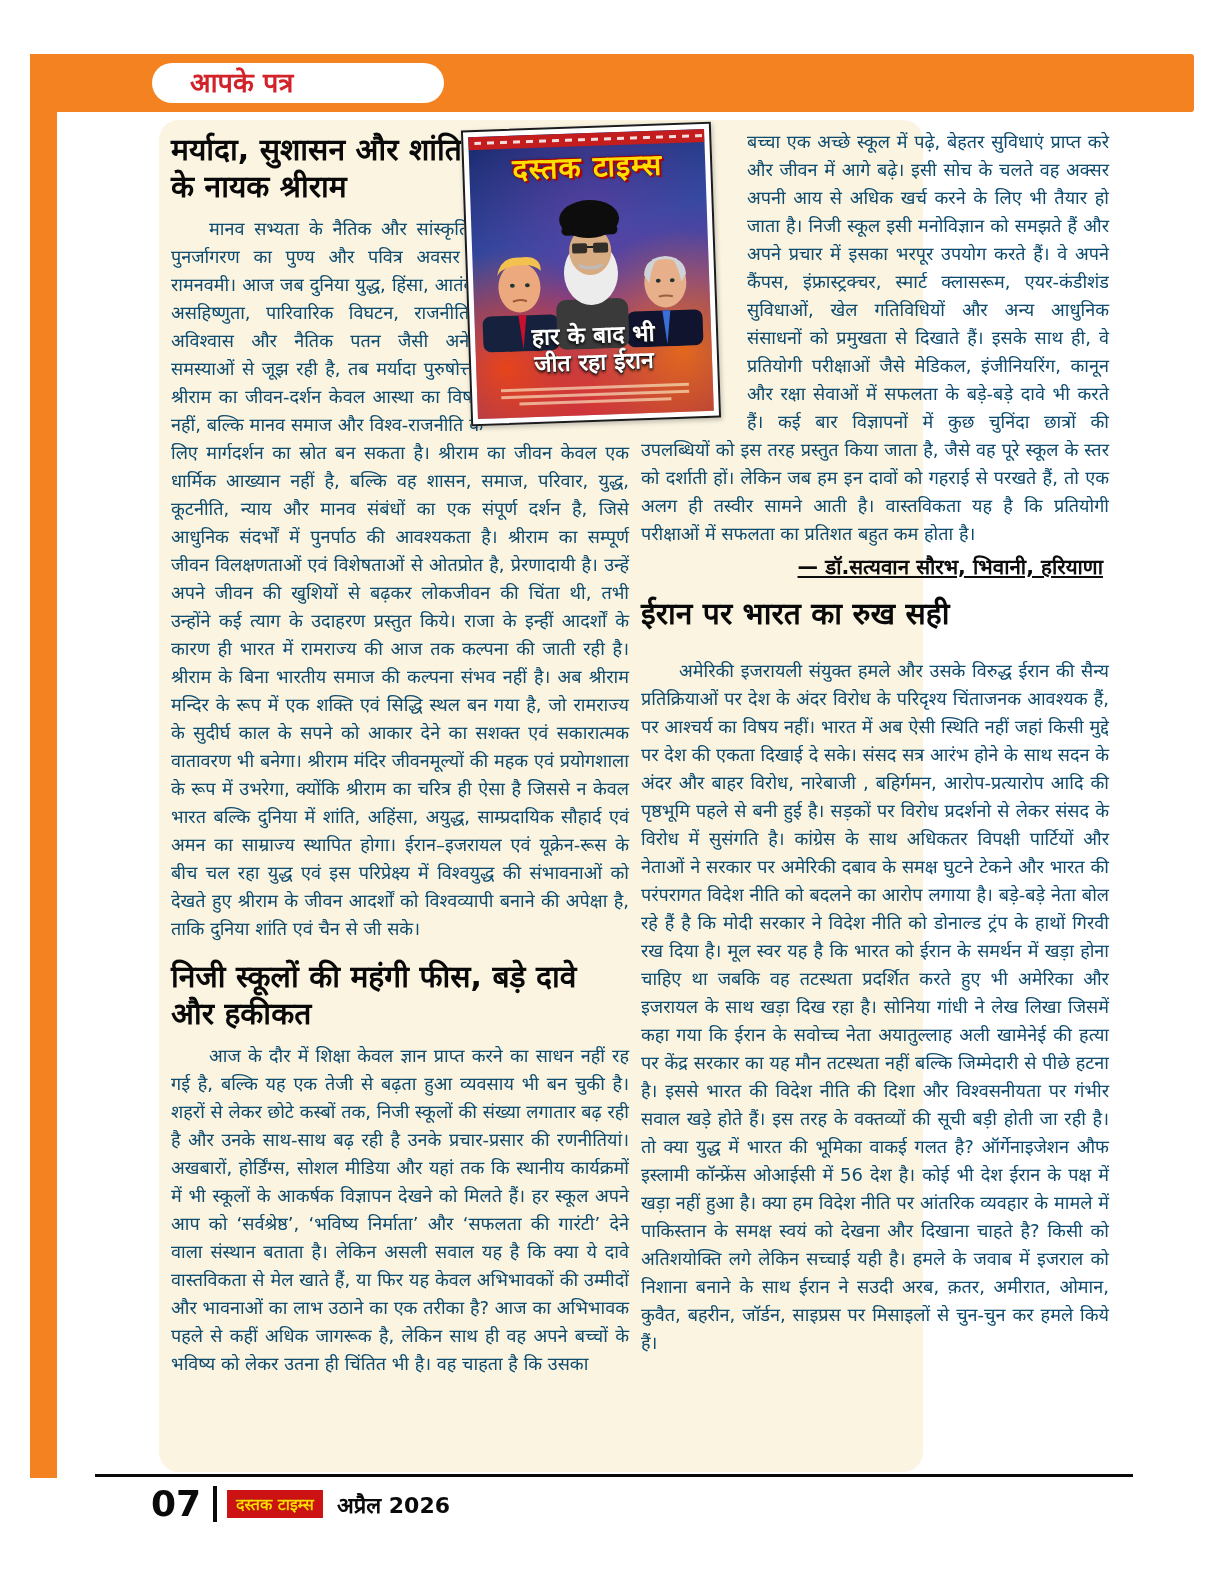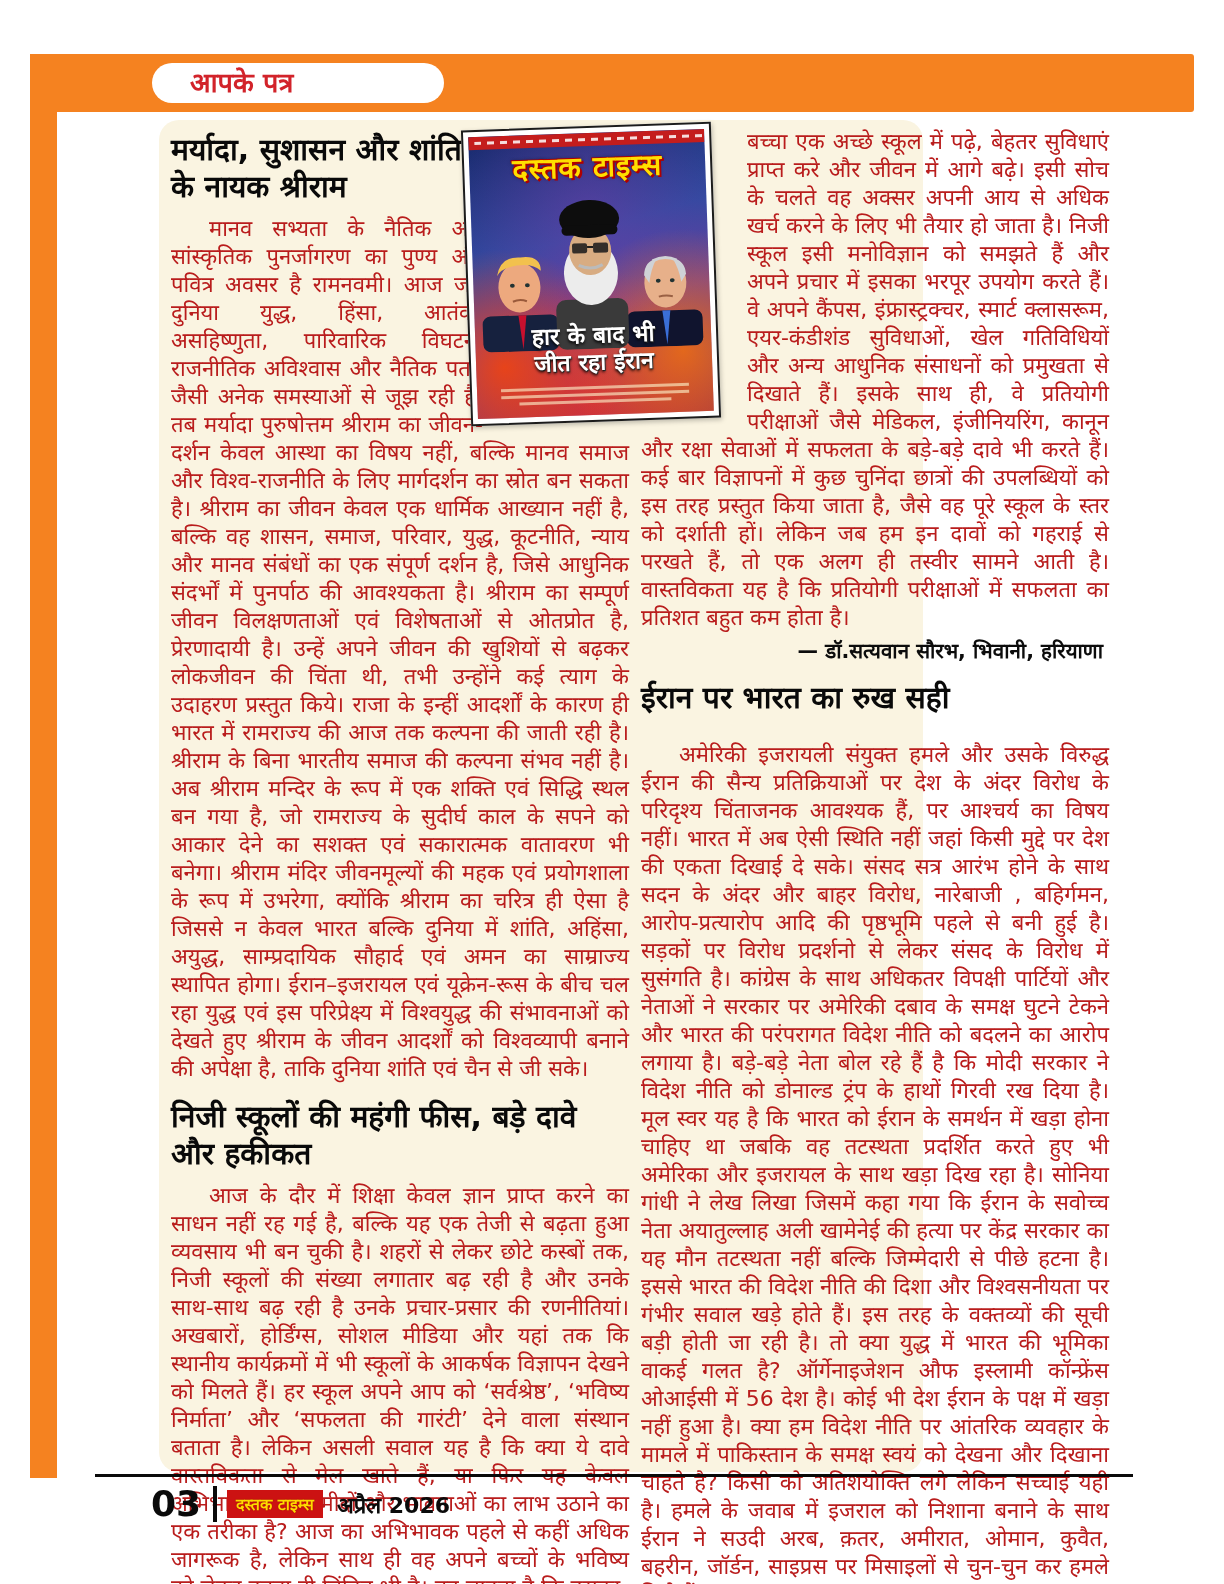--- a/index.html
+++ b/index.html
@@ -18,23 +18,23 @@
 
   .col{position:absolute;top:12px;}
   .col-left{left:12px;width:458px;}
   .col-right{left:482px;width:468px;top:8px;}
 
   .spacer-r{float:right;width:146px;height:302px;}
   .spacer-l{float:left;width:106px;height:300px;}
 
   h2.art-title{margin:0 0 10px 0;font-size:30px;line-height:1.22;font-weight:bold;color:#090909;}
   h2.t3{margin:16px 0 24px 0;}
-  p.body{margin:0;font-size:22px;line-height:28px;text-align:justify;color:#b91c1c;}
+  p.body{margin:0;font-size:18px;line-height:28px;text-align:justify;color:#0c4a6e;}
   p.indent{text-indent:38px;}
-  .byline{font-size:20.5px;font-weight:bold;color:#0c0c0c;text-align:right;margin:4px 6px 14px 0;}
+  .byline{font-size:20.5px;font-weight:bold;color:#0c0c0c;text-align:right;margin:4px 6px 14px 0;text-decoration:underline;}
   .gap{height:16px;}
 
   
   .cover{position:absolute;left:466px;top:126px;width:250px;height:296px;background:#ffffff;
          border:2px solid #1c1c1c;padding:5px;box-sizing:border-box;transform:rotate(-2deg);
          z-index:3;box-shadow:1px 2px 5px rgba(0,0,0,.25);}
   .cover-inner{position:relative;width:100%;height:100%;overflow:hidden;
      background:
        radial-gradient(circle at 12% 82%, rgba(255,70,0,.8), transparent 38%),
        radial-gradient(circle at 88% 78%, rgba(255,120,0,.75), transparent 40%),
@@ -142,19 +142,19 @@
       </div>
       <div class="cover-captions">
         <i></i>
           <i></i>
           <i></i>
       </div>
     </div>
   </div>
 
   <div class="footer">
-    <div class="page-num">03</div>
+    <div class="page-num">07</div>
     <div class="footer-divider"></div>
     <div class="footer-logo">दस्तक टाइम्स</div>
     <div class="footer-date">अप्रैल 2026</div>
   </div>
 
 </div>
 
 </body></html>

